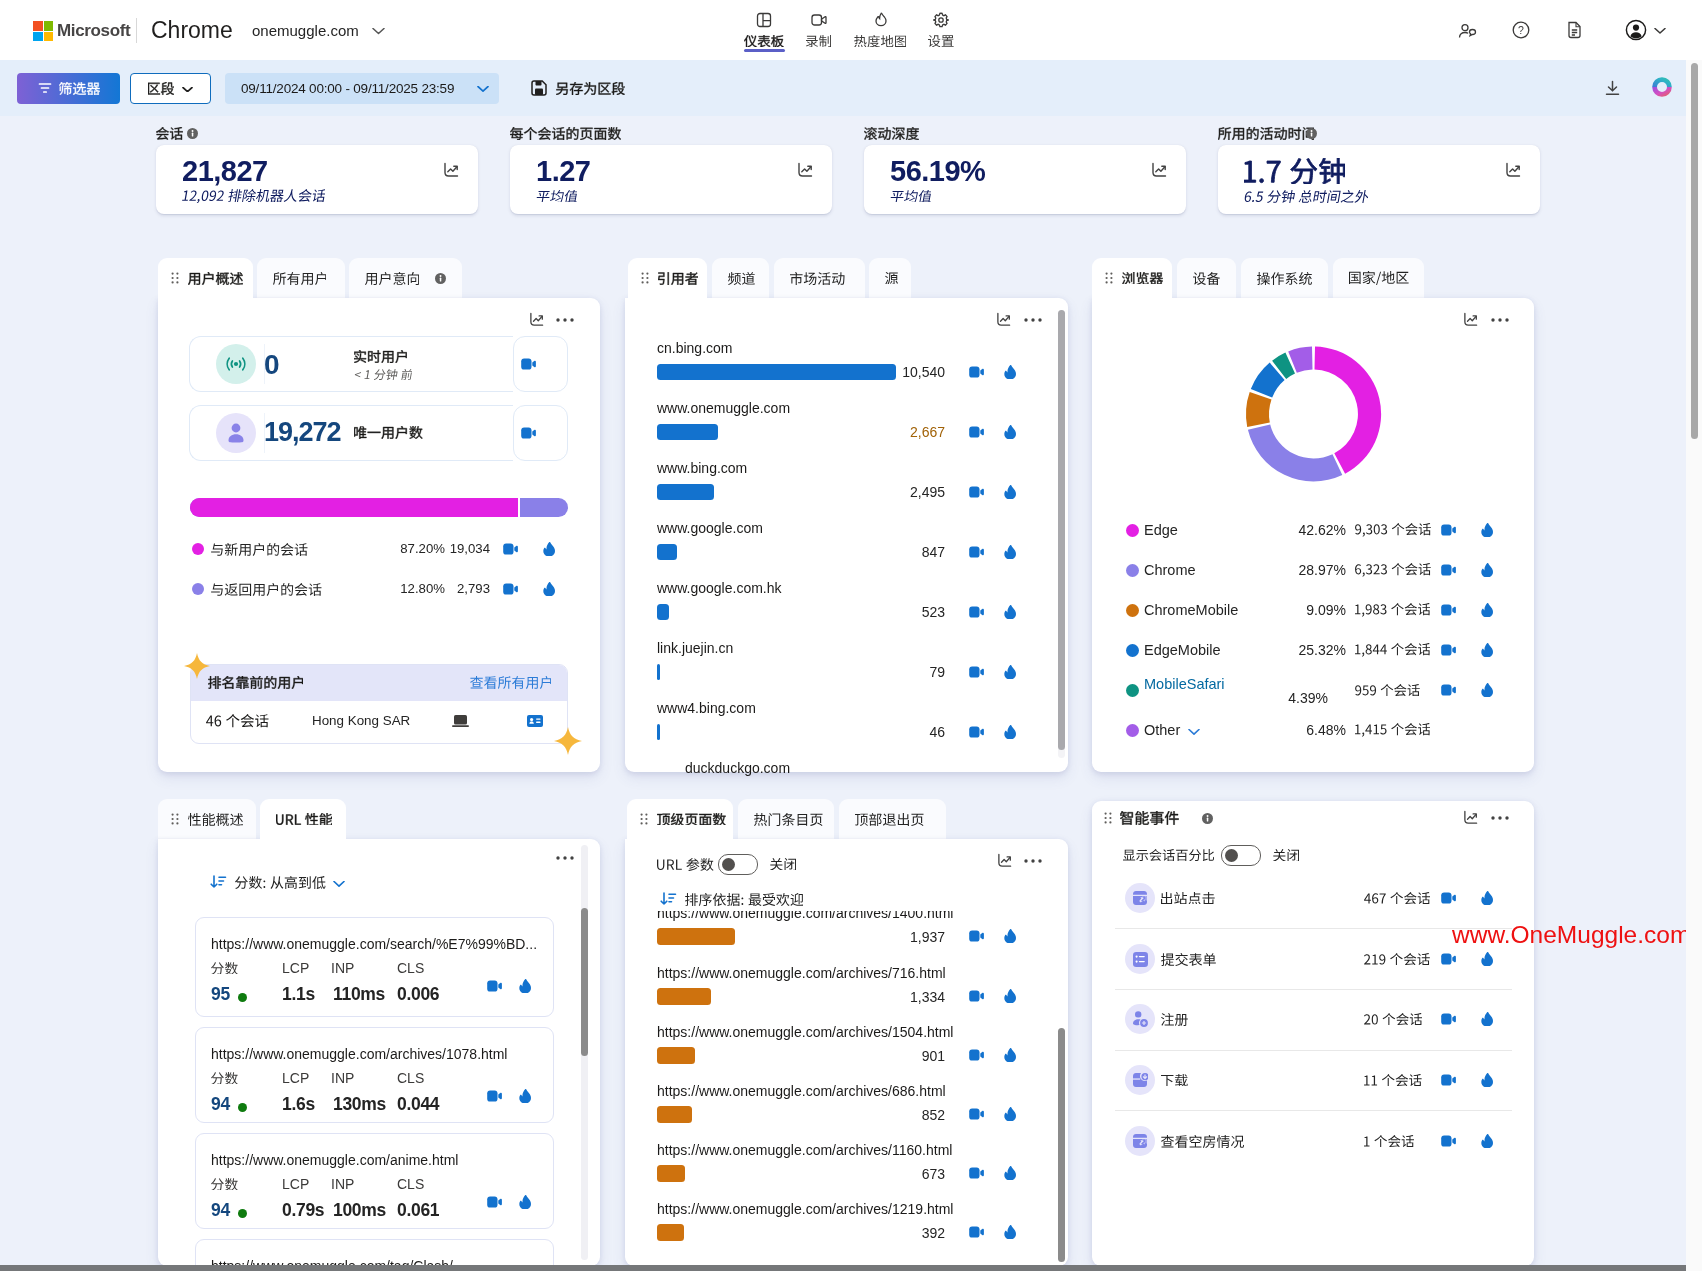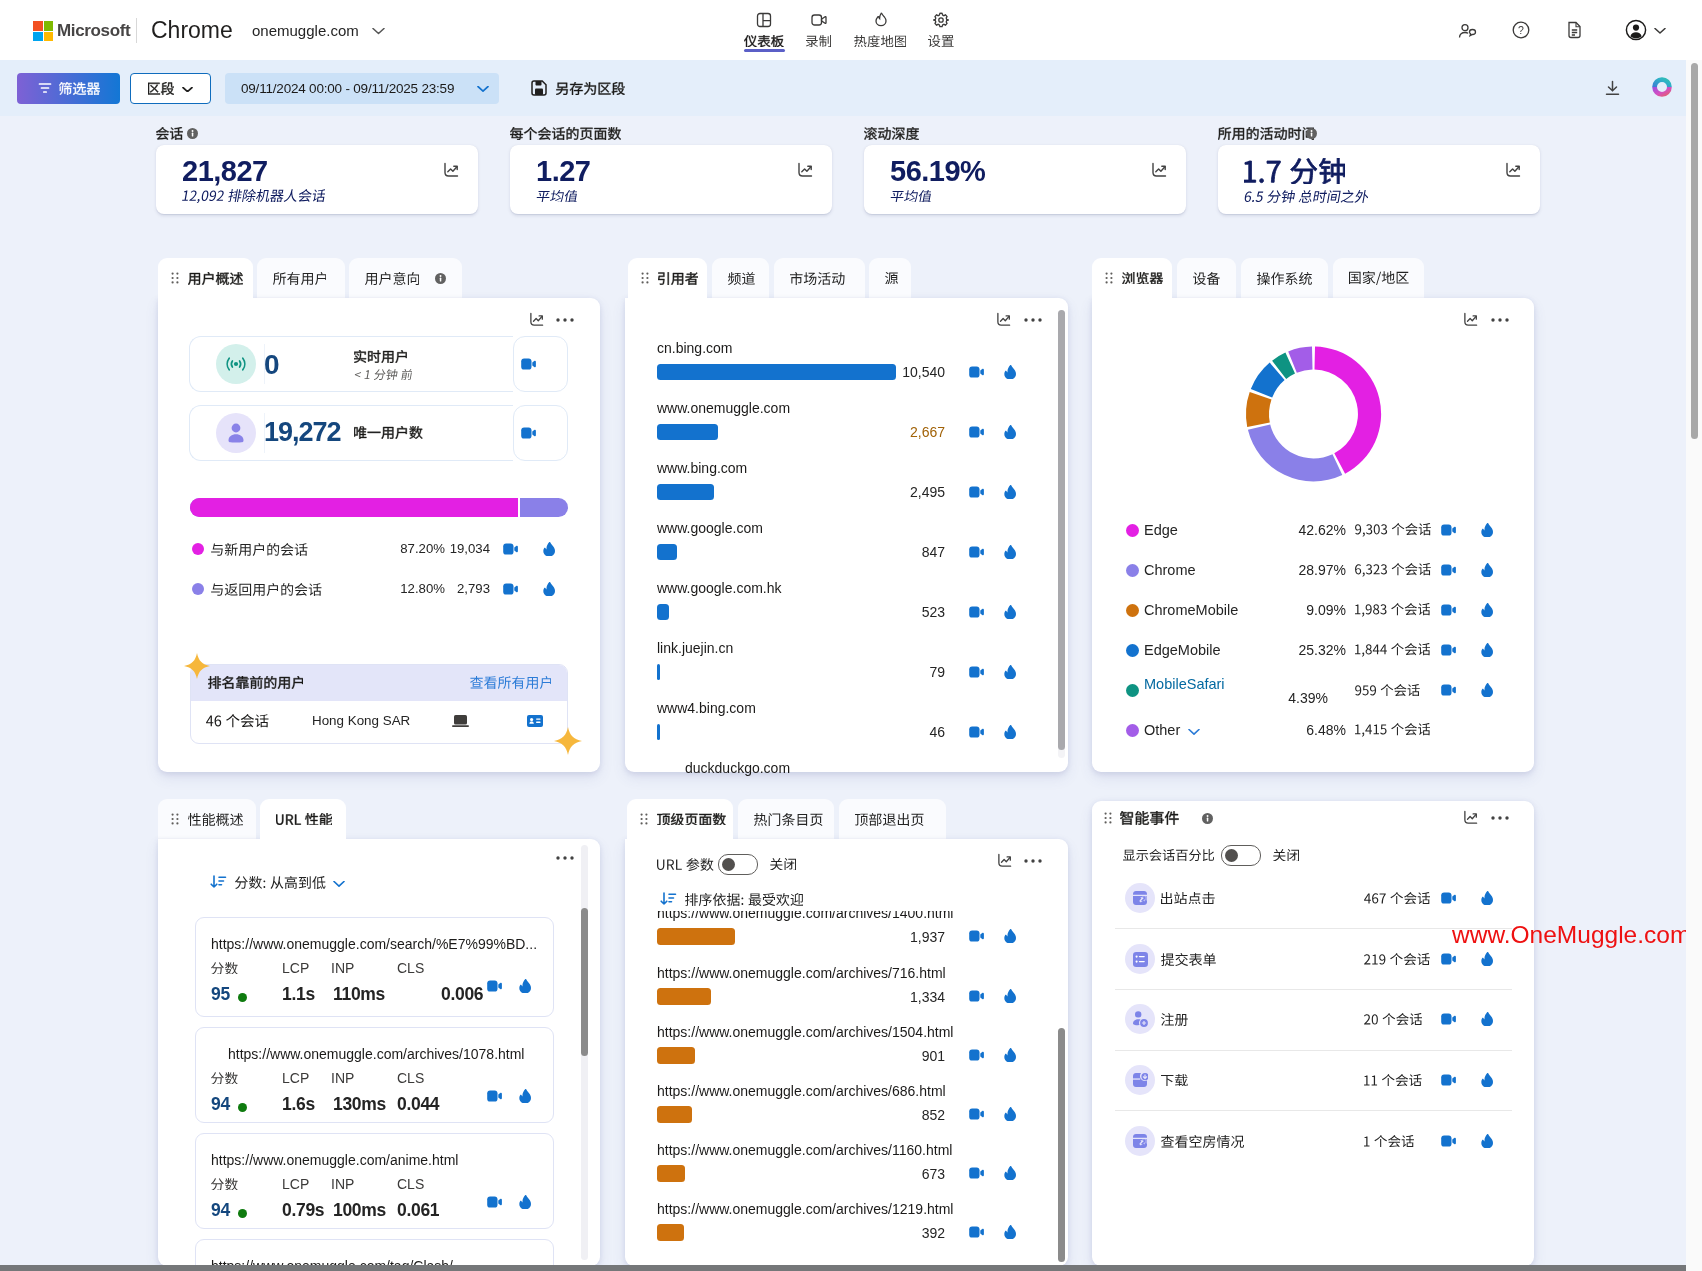--- a/index.html
+++ b/index.html
@@ -1126,33 +1126,33 @@
         <use href="#q35" x="1000"></use>
       </g>
     </svg>
     <div style="position:absolute;left:282px;top:959.88px;font:400 14px 'Liberation Sans',sans-serif;color:#3b3a39;white-space:nowrap;line-height:16.24px;">LCP</div>
     <div style="position:absolute;left:331px;top:959.88px;font:400 14px 'Liberation Sans',sans-serif;color:#3b3a39;white-space:nowrap;line-height:16.24px;">INP</div>
     <div style="position:absolute;left:397px;top:959.88px;font:400 14px 'Liberation Sans',sans-serif;color:#3b3a39;white-space:nowrap;line-height:16.24px;">CLS</div>
     <div style="position:absolute;left:211px;top:983.85px;font:700 17.5px 'Liberation Sans',sans-serif;color:#14477e;white-space:nowrap;line-height:20.299999999999997px;letter-spacing:-0.3px;">95</div>
     <div style="position:absolute;left:238px;top:993px;width:9px;height:9px;border-radius:50%;background:#0f7b0f"></div>
     <div style="position:absolute;left:282px;top:983.85px;font:700 17.5px 'Liberation Sans',sans-serif;color:#242424;white-space:nowrap;line-height:20.299999999999997px;letter-spacing:-0.3px;">1.1s</div>
     <div style="position:absolute;left:333px;top:983.85px;font:700 17.5px 'Liberation Sans',sans-serif;color:#242424;white-space:nowrap;line-height:20.299999999999997px;letter-spacing:-0.3px;">110ms</div>
-    <div style="position:absolute;left:397px;top:983.85px;font:700 17.5px 'Liberation Sans',sans-serif;color:#242424;white-space:nowrap;line-height:20.299999999999997px;letter-spacing:-0.3px;margin-left:44px;">0.006</div>
+    <div style="position:absolute;left:397px;top:983.85px;font:700 17.5px 'Liberation Sans',sans-serif;color:#242424;white-space:nowrap;line-height:20.299999999999997px;letter-spacing:-0.3px;">0.006</div>
     <svg style="position:absolute;left:487px;top:980.0px" width="15.0" height="12.0" viewBox="0 0 15 12">
       <g fill="#1372ce">
         <rect x="0.2" y="0.4" width="10.3" height="11.2" rx="2.9"></rect>
         <path d="M11.3 4.5 L13.2 3 C14 2.4 14.9 2.7 14.9 3.8 V8.2 C14.9 9.3 14 9.6 13.2 9 L11.3 7.5 Z"></path>
       </g>
     </svg>
     <svg style="position:absolute;left:519px;top:978.75px" width="12.0" height="14.5" viewBox="0 0 12 14.5">
       <path d="M7.2 0.3 C8.2 2.3 9.9 3.7 11 5.5 C11.7 6.6 12 7.8 12 9 C12 12.4 9.3 14.5 6.1 14.5 C2.9 14.5 0.3 12.4 0.3 9 C0.3 7.9 0.6 6.9 1.2 6 C1.5 5.5 2.2 5.6 2.4 6.1 C2.6 6.7 3 7.2 3.5 7.5 C3.2 5 4.3 2.3 6.3 0.1 C6.6 -0.2 7 -0.1 7.2 0.3 Z" fill="#1372ce"></path>
       <path d="M4.9 1.9 C5.3 2.4 5 3.2 4.4 3.9 C3.8 4.6 3 5.1 2.6 4.6 C2.2 4.1 2.5 3.3 3.1 2.6 C3.7 1.9 4.5 1.4 4.9 1.9 Z" fill="#fff" opacity="0"></path>
     </svg>
     <div style="position:absolute;left:195px;top:1027px;width:359px;height:96px;background:#fff;border:1px solid #dfe3f5;border-radius:9px;box-sizing:border-box"></div>
-    <div style="position:absolute;left:211px;top:1046px;font:400 14px 'Liberation Sans',sans-serif;color:#1b1a19;white-space:nowrap;line-height:16.24px;margin-left:17px;">https://www.onemuggle.com/archives/1078.html</div>
+    <div style="position:absolute;left:211px;top:1046px;font:400 14px 'Liberation Sans',sans-serif;color:#1b1a19;white-space:nowrap;line-height:16.24px;">https://www.onemuggle.com/archives/1078.html</div>
     <svg style="position:absolute;left:211.0px;top:1071.5px" width="27.0" height="12.9" viewBox="44 -841 1928 924">
       <g transform="scale(1,-1)" fill="#3b3a39">
         <use href="#q49" x="0"></use>
         <use href="#q35" x="1000"></use>
       </g>
     </svg>
     <div style="position:absolute;left:282px;top:1069.88px;font:400 14px 'Liberation Sans',sans-serif;color:#3b3a39;white-space:nowrap;line-height:16.24px;">LCP</div>
     <div style="position:absolute;left:331px;top:1069.88px;font:400 14px 'Liberation Sans',sans-serif;color:#3b3a39;white-space:nowrap;line-height:16.24px;">INP</div>
     <div style="position:absolute;left:397px;top:1069.88px;font:400 14px 'Liberation Sans',sans-serif;color:#3b3a39;white-space:nowrap;line-height:16.24px;">CLS</div>
     <div style="position:absolute;left:211px;top:1093.85px;font:700 17.5px 'Liberation Sans',sans-serif;color:#14477e;white-space:nowrap;line-height:20.299999999999997px;letter-spacing:-0.3px;">94</div>

